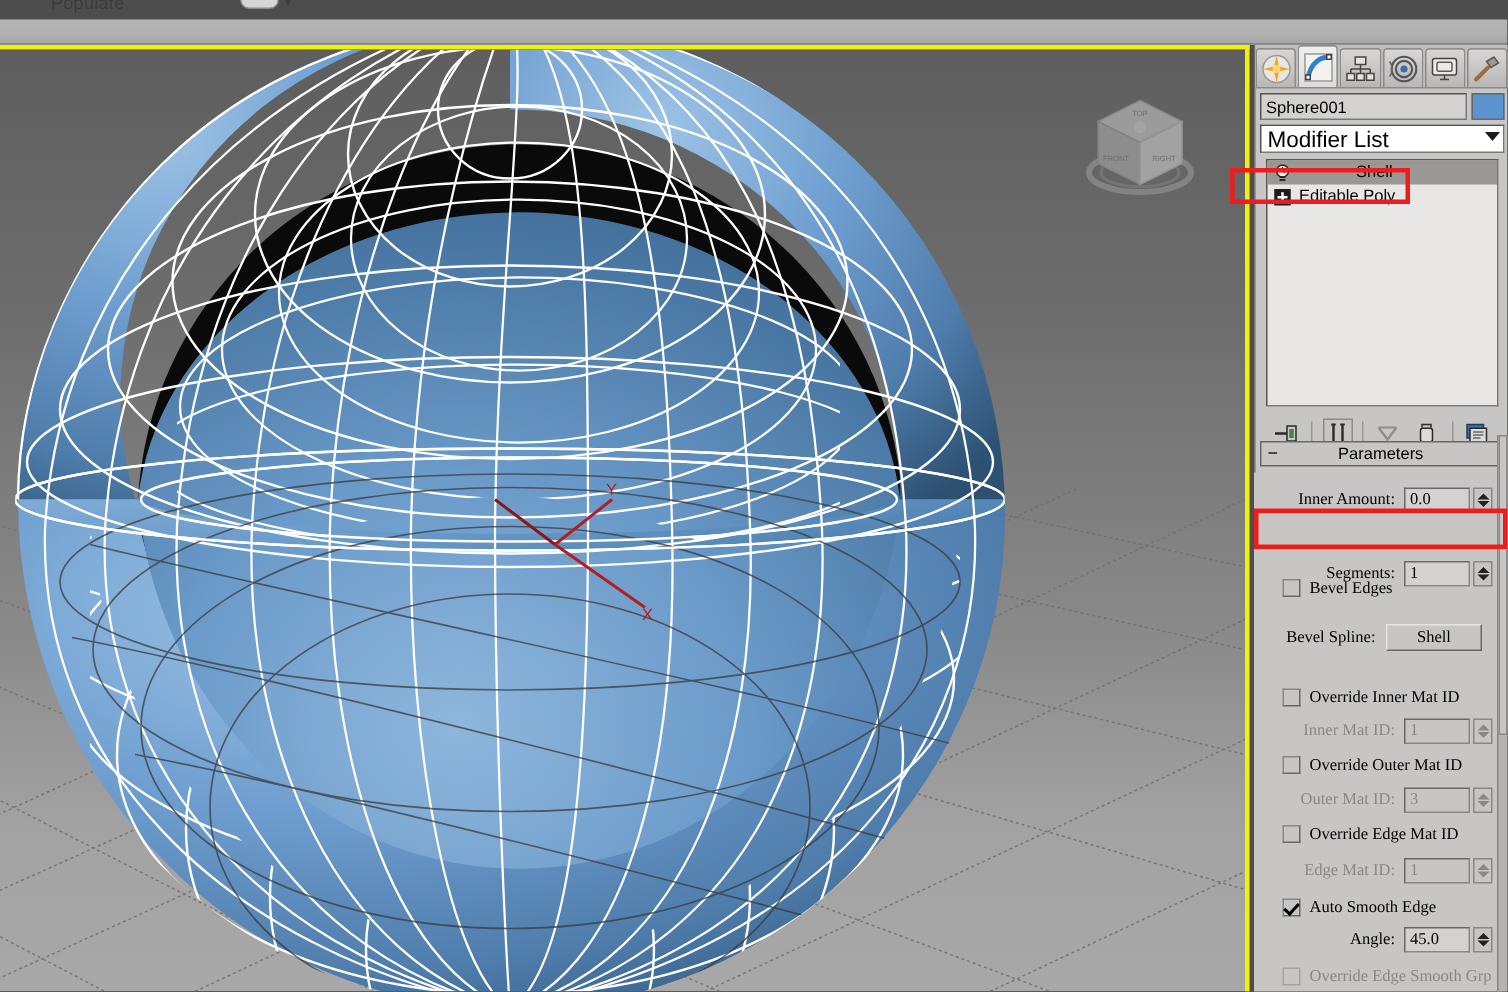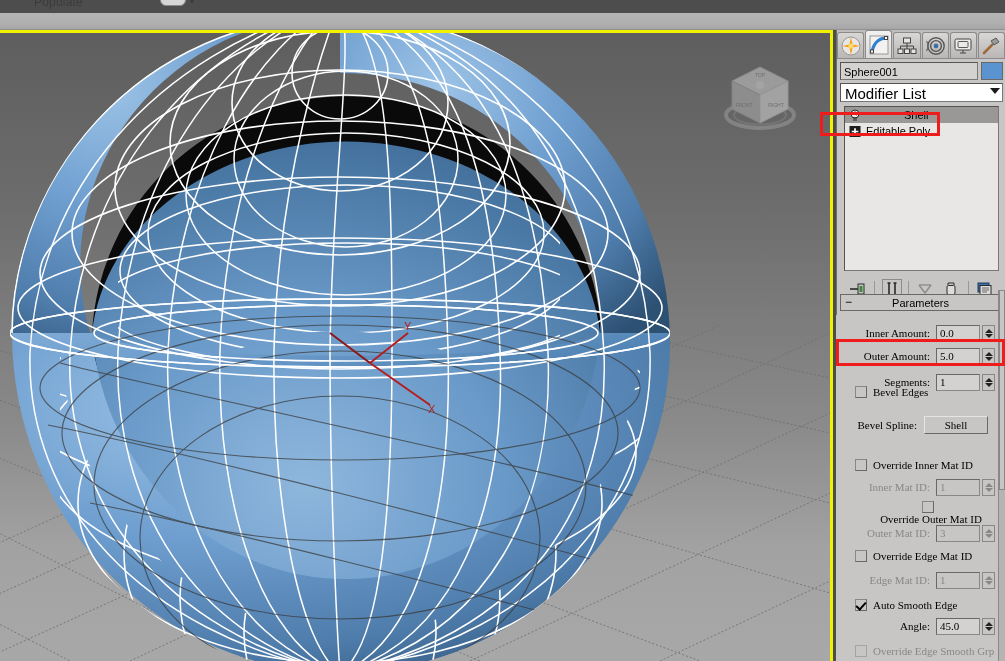--- a/index.html
+++ b/index.html
@@ -558,28 +558,20 @@
 
     <div class="prow" style="top:9px;">
       <div class="plabel" style="width:94px;">Inner Amount:</div>
       <div class="spin-field" style="width:44px;margin-left:6px;">0.0</div>
       <div class="spinner">
           <span class="up"></span>
           <span class="dn"></span>
         </div>
     </div>
 
-    <div class="prow" style="top:32px;">
-      <div class="plabel" style="width:94px;">Outer Amount:</div>
-      <div class="spin-field" style="width:44px;margin-left:6px;">5.0</div>
-      <div class="spinner">
-          <span class="up"></span>
-          <span class="dn"></span>
-        </div>
-    </div>
 
     <div class="prow" style="top:58px;">
       <div class="plabel" style="width:94px;">Segments:</div>
       <div class="spin-field" style="width:44px;margin-left:6px;">1</div>
       <div class="spinner">
           <span class="up"></span>
           <span class="dn"></span>
         </div>
     </div>
 
@@ -599,21 +591,21 @@
     </div>
     <div class="prow" style="top:163px;">
       <div class="plabel dim" style="width:94px;">Inner Mat ID:</div>
       <div class="spin-field dim" style="width:44px;margin-left:6px;">1</div>
       <div class="spinner dim">
           <span class="up"></span>
           <span class="dn"></span>
         </div>
     </div>
 
-    <div class="prow" style="top:186px;padding-left:19px;flex-direction:column;">
+    <div class="prow" style="top:186px;padding-left:19px;">
       <span class="chk"></span>
       <span class="chklabel">Override Outer Mat ID</span>
     </div>
     <div class="prow" style="top:209px;">
       <div class="plabel dim" style="width:94px;">Outer Mat ID:</div>
       <div class="spin-field dim" style="width:44px;margin-left:6px;">3</div>
       <div class="spinner dim">
           <span class="up"></span>
           <span class="dn"></span>
         </div>

